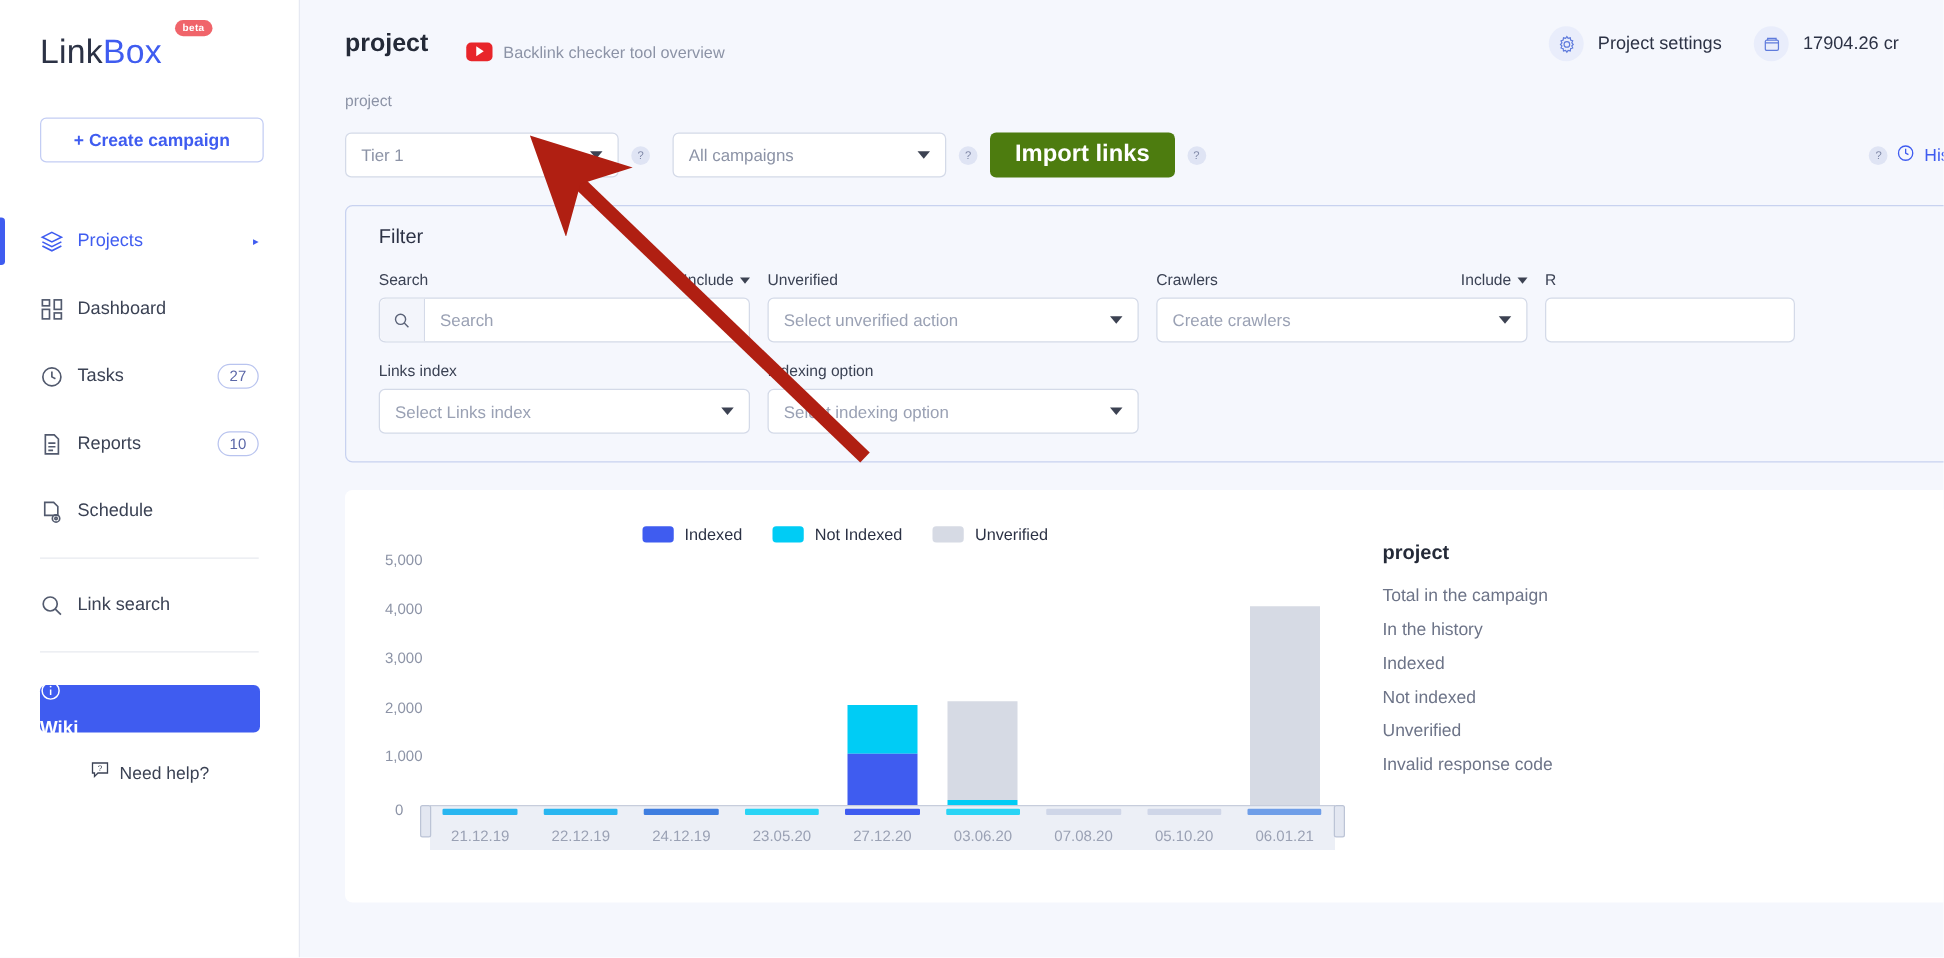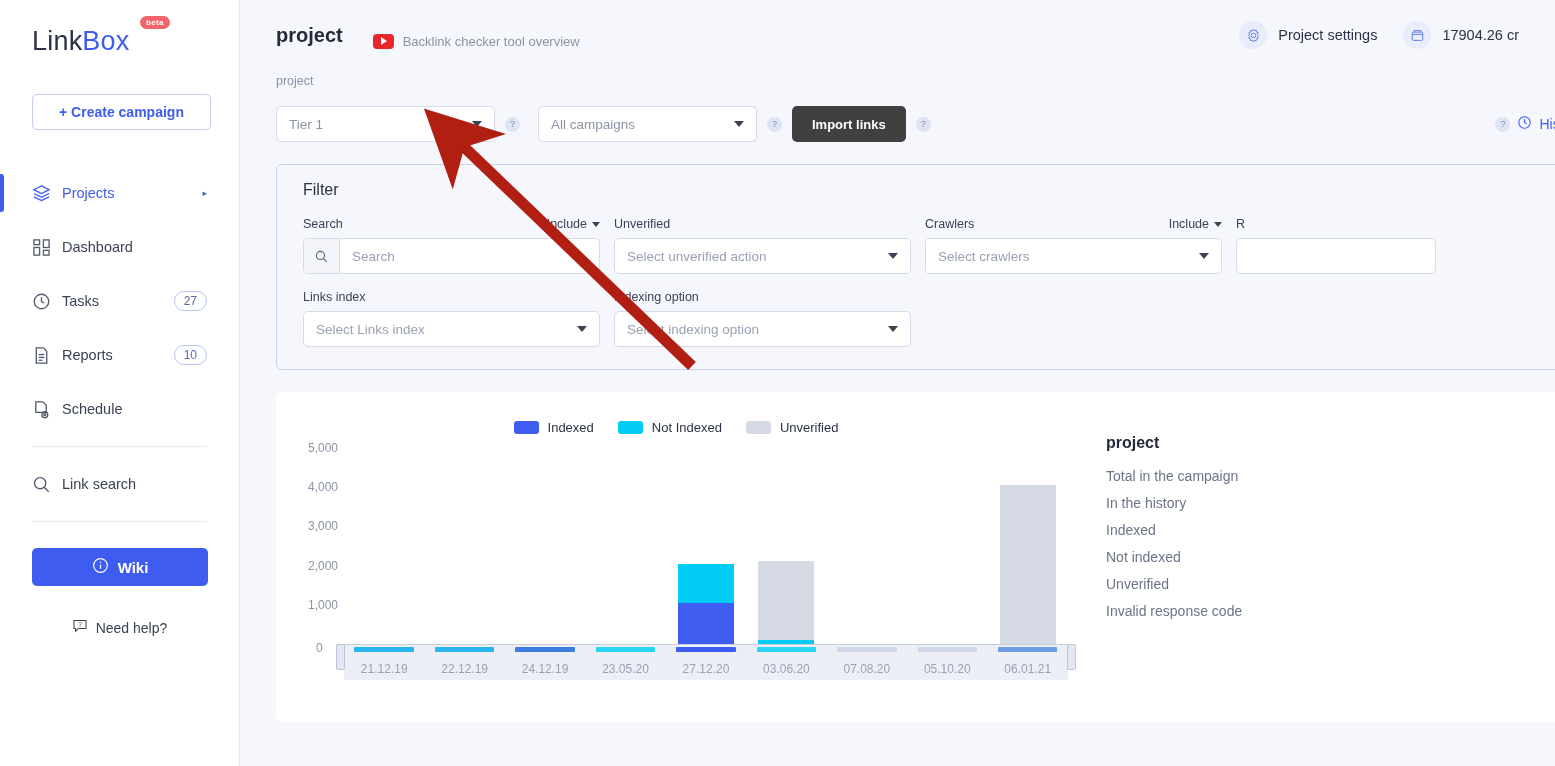--- a/index.html
+++ b/index.html
@@ -58,25 +58,26 @@
     border: 1px solid #b9c4ef; color: #5b6醒; color: #5b67a8;
     border-radius: 11px; font-size: 12px;
     padding: 1px 9px; line-height: 16px;
   }
   .nav-caret { color: #3f5cf0; font-size: 9px; }
   .hr { height: 1px; background: #e8eaf0; margin: 10px 0; }
   .wiki-btn {
     margin-top: 26px; width: 176px; height: 38px;
     background: #3f5cf0; border-radius: 5px;
     color: #fff; font-weight: bold; font-size: 15px;
-    display: flex; align-items: center; justify-content: center; gap: 9px;
+    display: flex; align-items: flex-start; justify-content: center; gap: 9px;
     cursor: pointer;
+    flex-direction: column;
   }
   .need-help {
-    margin-top: 32px; display: flex; align-items: center;
+    margin-top: 22px; display: flex; align-items: center;
     justify-content: center; gap: 8px;
     color: #3b4254; font-size: 14px; cursor: pointer;
   }
 
   
   .main {
     flex: 1; height: 766px;
     background: #f5f7fd;
     position: relative; overflow: hidden;
   }
@@ -120,22 +121,22 @@
   }
   .sel-tier { width: 219px; }
   .sel-camp { width: 219px; }
   .qmark {
     width: 15px; height: 15px; border-radius: 50%;
     background: #dfe4f4; color: #8089a8; font-size: 9px;
     display: inline-flex; align-items: center; justify-content: center;
     margin-left: 10px; cursor: pointer; flex: 0 0 15px;
   }
   .import-btn {
-    height: 36px; padding: 0 20px; background: #404040;
-    border-radius: 5px; color: #fff; font-weight: bold; font-size: 13px;
+    height: 36px; padding: 0 20px; background: #4d7c0f;
+    border-radius: 5px; color: #fff; font-weight: bold; font-size: 19px;
     display: flex; align-items: center; cursor: pointer; margin-left: 10px;
   }
   .history {
     margin-left: auto; display: flex; align-items: center; gap: 7px;
     color: #3f5cf0; font-size: 14px; cursor: pointer; padding-right: 0;
     white-space: nowrap;
   }
 
   
   .filter-card {
@@ -434,21 +435,21 @@
 
         <div class="f-col" style="width:297px">
           <div class="f-lab">
             <span>Crawlers</span>
             <span class="incl">
               <span>Include</span>
               <span class="caret-sm"></span>
             </span>
           </div>
           <div class="f-input">
-            <span class="ph">Select crawlers</span>
+            <span class="ph">Create crawlers</span>
             <span class="caret-d"></span>
           </div>
         </div>
 
         <div class="f-col" style="width:200px">
           <div class="f-lab">R</div>
           <div class="f-input">
               <span class="ph"></span>
             </div>
         </div>

